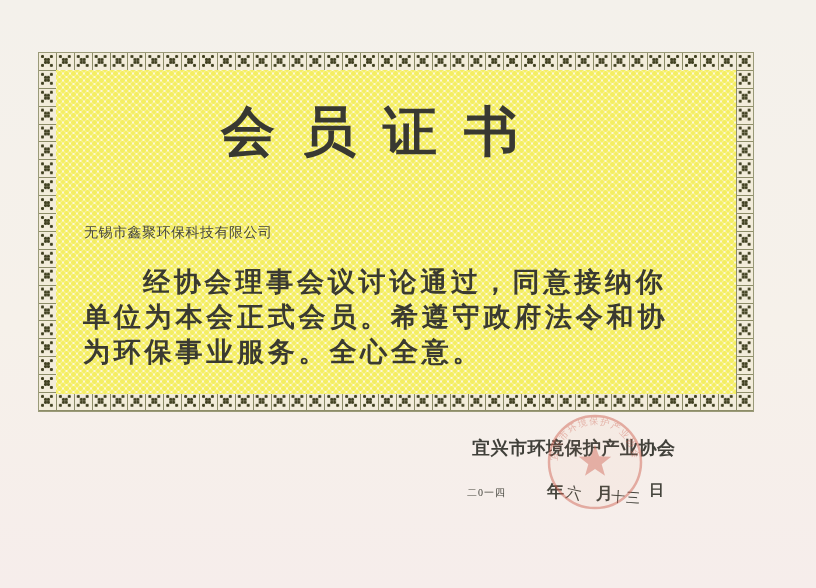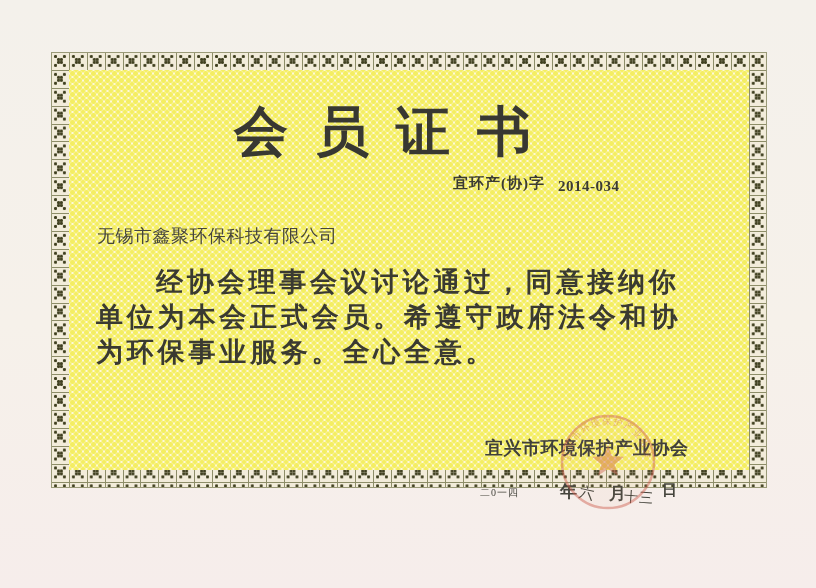--- a/index.html
+++ b/index.html
@@ -5,21 +5,21 @@
   html,body{margin:0;padding:0;}
   body{
     width:816px;height:588px;overflow:hidden;
     background:linear-gradient(180deg,#f4f1eb 0%,#f6f1ea 55%,#f6edeb 100%);
     font-family:"Liberation Serif", serif;
   }
   .scan{position:relative;width:816px;height:588px;}
 
   
   .cert-frame{
-    position:absolute;left:51px;top:52px;width:716px;height:436px;
+    position:absolute;left:38px;top:52px;width:716px;height:360px;
     background-color:#f2ecda;
     background-image:
       radial-gradient(circle at 4.5px 4.5px,  #3f3f1f 0 1.3px, rgba(63,63,31,0) 1.7px),
       radial-gradient(circle at 7.5px 7.5px,  #3f3f1f 0 1.3px, rgba(63,63,31,0) 1.7px),
       radial-gradient(circle at 13.4px 4.5px, #3f3f1f 0 1.3px, rgba(63,63,31,0) 1.7px),
       radial-gradient(circle at 10.4px 7.5px, #3f3f1f 0 1.3px, rgba(63,63,31,0) 1.7px),
       radial-gradient(circle at 4.5px 13.4px, #3f3f1f 0 1.3px, rgba(63,63,31,0) 1.7px),
       radial-gradient(circle at 7.5px 10.4px, #3f3f1f 0 1.3px, rgba(63,63,31,0) 1.7px),
       radial-gradient(circle at 13.4px 13.4px,#3f3f1f 0 1.3px, rgba(63,63,31,0) 1.7px),
       radial-gradient(circle at 10.4px 10.4px,#3f3f1f 0 1.3px, rgba(63,63,31,0) 1.7px),
@@ -47,21 +47,21 @@
     position:absolute;left:0;top:44px;width:100%;
     text-align:center;letter-spacing:27px;transform:translateX(-13px);
     font-family:"Liberation Sans", sans-serif;
     font-size:54px;font-weight:bold;color:#383832;
   }
 
   .cert-no{position:absolute;left:402px;top:122px;white-space:nowrap;}
   .cert-no .prefix{font-size:15px;font-weight:bold;letter-spacing:1px;}
   .cert-no .value{font-size:15px;font-weight:bold;margin-left:9px;position:relative;top:3px;letter-spacing:.5px;}
 
-  .recipient{position:absolute;left:46px;top:172px;font-size:18px;letter-spacing:.5px;color:#45453c;}
+  .recipient{position:absolute;left:46px;top:172px;font-size:14px;letter-spacing:.5px;color:#45453c;}
 
   .body-text{position:absolute;left:45px;top:213px;width:620px;
     font-size:27px;font-weight:600;line-height:35px;letter-spacing:3.8px;color:#3a3a31;}
   .body-line{white-space:nowrap;}
   .body-line.first{padding-left:60px;}
 
   .issuer{position:absolute;left:434px;top:384px;font-size:18px;font-weight:600;letter-spacing:.5px;color:#40403a;}
 
   .date-line{position:absolute;left:0;top:428px;width:100%;height:30px;}
   .date-line span{position:absolute;white-space:nowrap;color:#44443c;}
@@ -78,24 +78,20 @@
 <body>
 
 <div class="scan">
   <div class="cert-frame">
     <div class="cert-inner"></div>
 
     <div class="cert-content">
 
       <div class="title">会员证书</div>
 
-      <div class="cert-no">
-        <span class="prefix">宜环产(协)字</span>
-        <span class="value">2014-034</span>
-      </div>
 
       <div class="recipient">无锡市鑫聚环保科技有限公司</div>
 
       <div class="body-text">
         <div class="body-line first">经协会理事会议讨论通过，同意接纳你</div>
         <div class="body-line">单位为本会正式会员。希遵守政府法令和协</div>
         <div class="body-line">为环保事业服务。全心全意。</div>
       </div>
 
       <div class="issuer">宜兴市环境保护产业协会</div>

